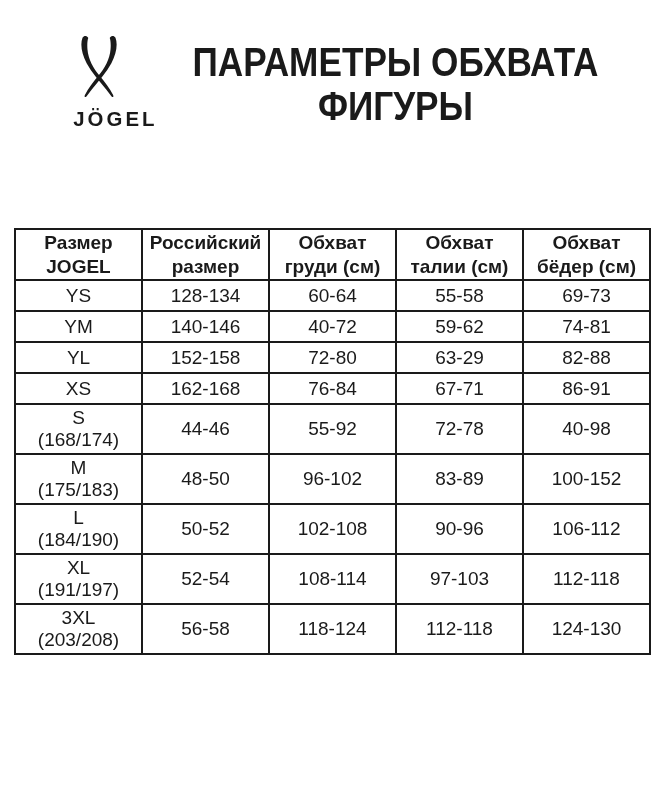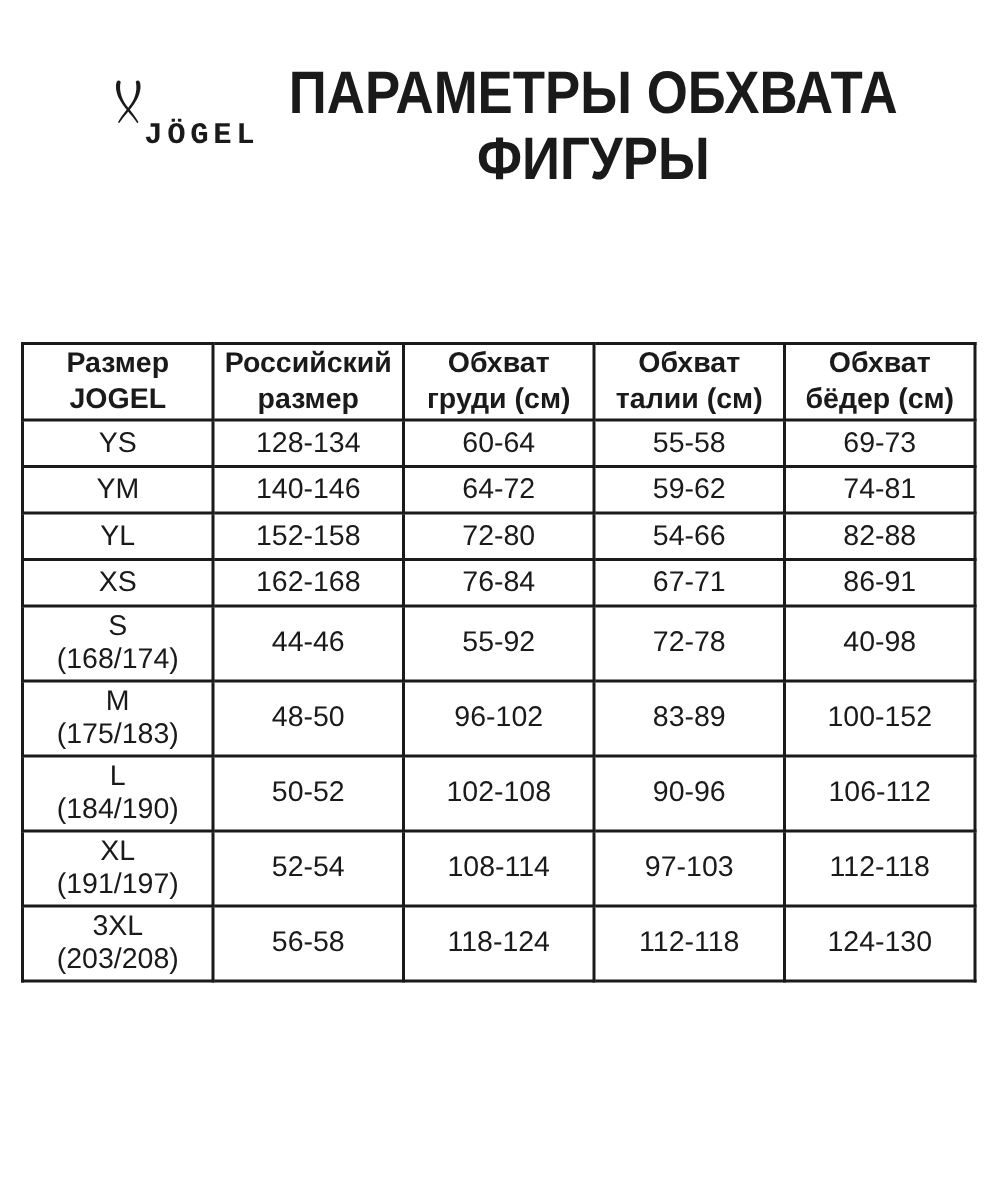--- a/index.html
+++ b/index.html
@@ -13,21 +13,21 @@
     color:var(--ink);
     font-family:"Liberation Sans",sans-serif;
     -webkit-font-smoothing:antialiased;
   }
   .page{position:relative;width:665px;height:800px;overflow:hidden;background:var(--bg);}
 
   
   .header{position:absolute;top:0;left:0;right:0;height:210px;}
   .logo{
     position:absolute;left:74px;top:36px;width:98px;
-    display:flex;flex-direction:row;align-items:flex-end;font-family:Liberation Mono, monospace;
+    display:flex;flex-direction:column;align-items:flex-start;
   }
   .emblem{width:50px;height:66px;display:block;}
   .emblem path{fill:var(--ink);}
   .brand{
     margin-top:6px;
     font-size:20px;font-weight:700;letter-spacing:3px;
     white-space:nowrap;
     transform:scaleX(1.02);
   }
   .title{
@@ -94,29 +94,29 @@
         <tr>
           <td><span>YS</span></td>
           <td><span>128-134</span></td>
           <td><span>60-64</span></td>
           <td><span>55-58</span></td>
           <td><span>69-73</span></td>
         </tr>
         <tr>
           <td><span>YM</span></td>
           <td><span>140-146</span></td>
-          <td><span>64-72</span></td>
+          <td><span>40-72</span></td>
           <td><span>59-62</span></td>
           <td><span>74-81</span></td>
         </tr>
         <tr>
           <td><span>YL</span></td>
           <td><span>152-158</span></td>
           <td><span>72-80</span></td>
-          <td><span>54-66</span></td>
+          <td><span>63-29</span></td>
           <td><span>82-88</span></td>
         </tr>
         <tr>
           <td><span>XS</span></td>
           <td><span>162-168</span></td>
           <td><span>76-84</span></td>
           <td><span>67-71</span></td>
           <td><span>86-91</span></td>
         </tr>
         <tr class="tall">

